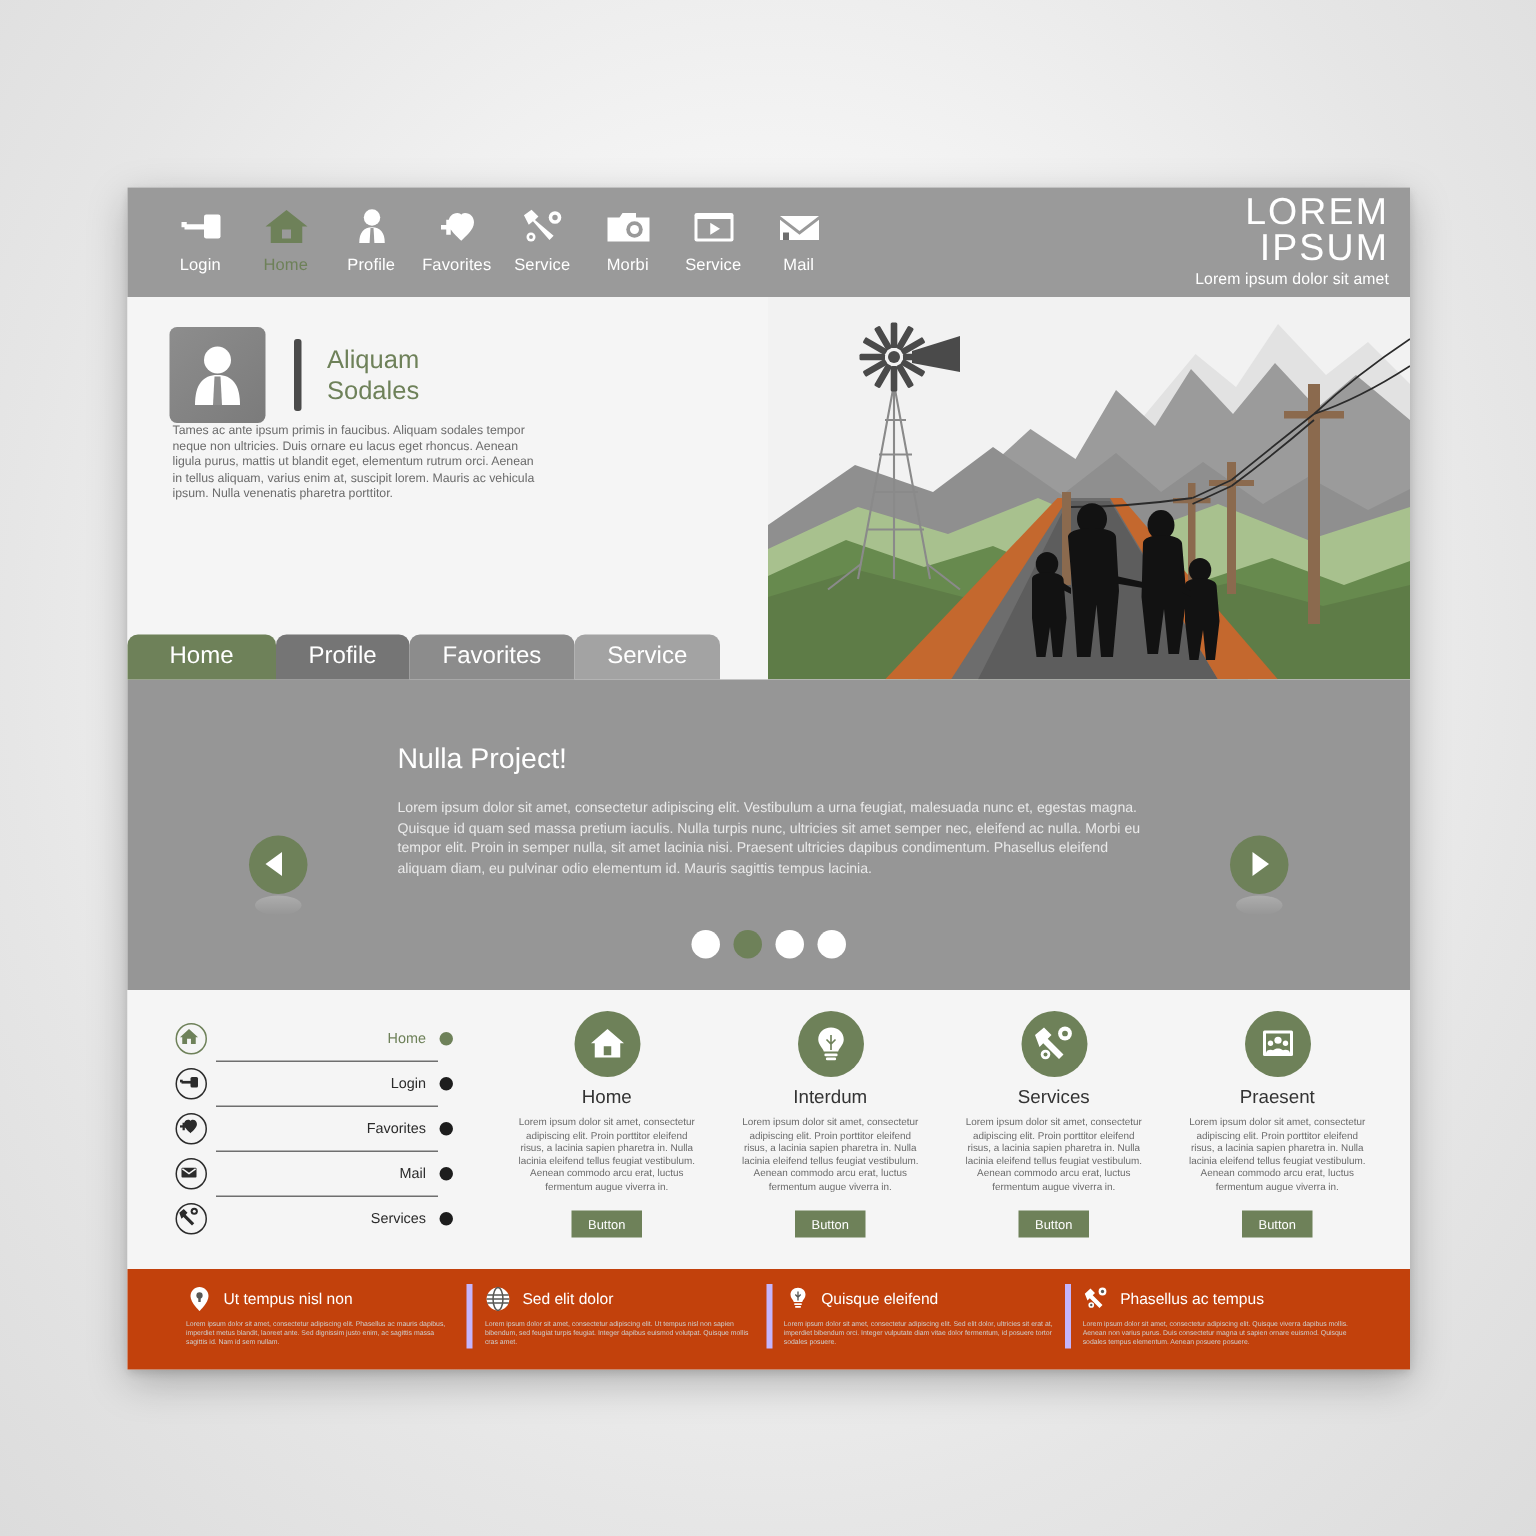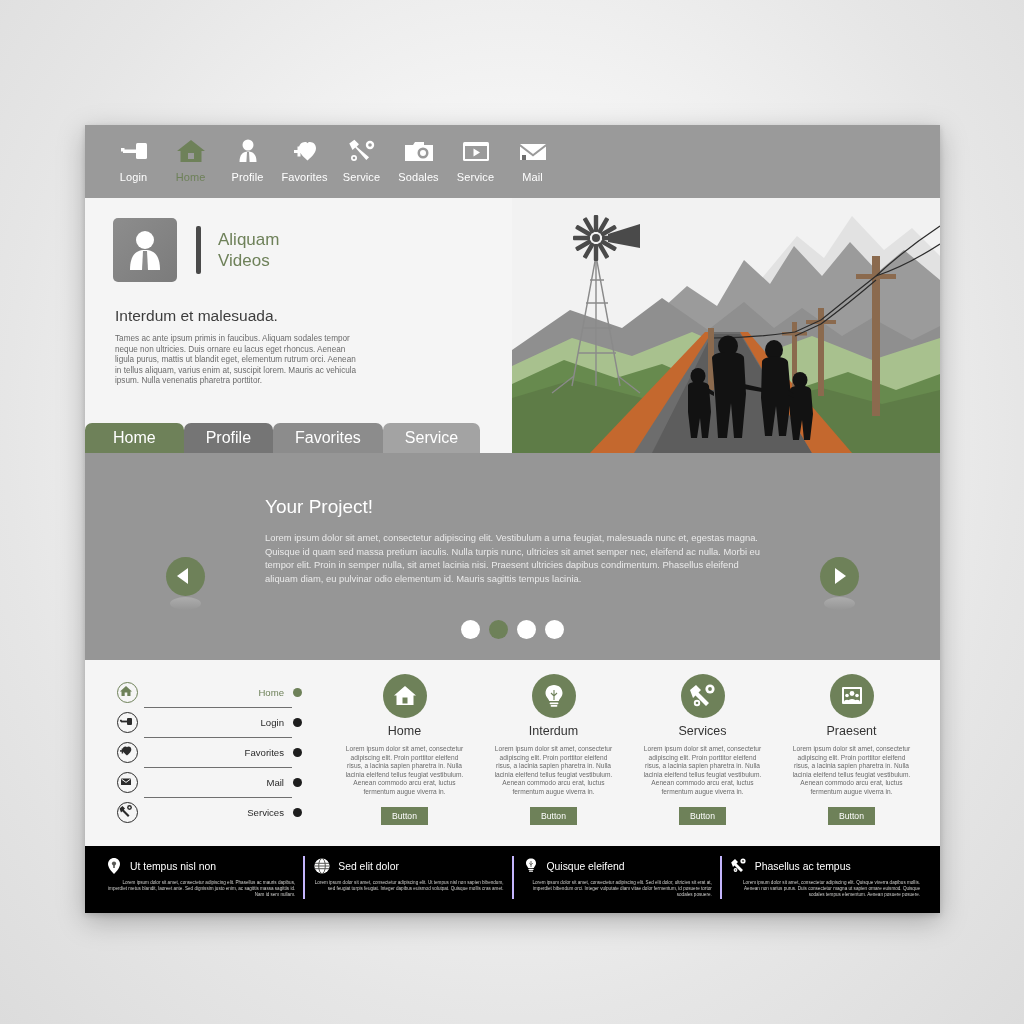--- a/index.html
+++ b/index.html
@@ -90,24 +90,24 @@
   .card{flex:1;text-align:center;padding:0 12px;}
   .c-ico{width:44px;height:44px;border-radius:50%;background:#6e8159;
     margin:0 auto;position:relative;}
   .c-ico svg{position:absolute;left:0;top:0;}
   .c-title{font-size:12.5px;color:#333;margin-top:6px;}
   .c-body{font-size:6.6px;line-height:8.6px;color:#6b6b6b;margin-top:7px;}
   .c-btn{display:inline-block;margin-top:10px;background:#6e8159;color:#fff;
     font-size:8.6px;padding:4px 11px;cursor:pointer;}
 
   
-  .footer{position:relative;height:67px;background:#000000;padding:10px 12px 0;box-sizing:border-box;text-align:right;}
+  .footer{position:relative;height:67px;background:#c2410c;padding:10px 31px 0;box-sizing:border-box;}
   .f-cols{display:flex;}
   .f-col{flex:1;padding:0 8px;position:relative;}
-  .f-col + .f-col{border-left:2px solid #c4b5fd;}
+  .f-col + .f-col{border-left:4px solid #c4b5fd;}
   .f-head{display:flex;align-items:center;gap:7px;height:20px;}
   .f-ico{width:18px;height:18px;position:relative;flex:none;}
   .f-title{font-size:10.4px;color:#fff;}
   .f-body{font-size:4.6px;line-height:6.2px;color:#cfcfcd;margin-top:4px;}
 </style>
 </head>
 <body>
 
 <div class="stage">
 <div class="page">
@@ -184,21 +184,21 @@
       <div class="nav-item">
         <div class="nav-ico">
           <svg width="32" height="26" viewBox="0 0 32 26">
                 <g fill="#fff">
             <path d="M2 7 L10 7 L12 4 L21 4 L21 7 L30 7 L30 23 L2 23 Z"></path>
           </g>
                 <circle cx="20" cy="15" r="5.5" fill="#9a9a9a"></circle>
                 <circle cx="20" cy="15" r="3" fill="#fff"></circle>
               </svg>
         </div>
-        <div class="nav-label">Sodales</div>
+        <div class="nav-label">Morbi</div>
       </div>
 
       <div class="nav-item">
         <div class="nav-ico">
           <svg width="32" height="26" viewBox="0 0 32 26">
                 <g fill="#fff">
             <rect x="3" y="4" width="26" height="19" rx="1.5"></rect>
           </g>
                 <rect x="5" y="8" width="22" height="13" fill="#9a9a9a"></rect>
           <path d="M13.5 10.5 L20 14.5 L13.5 18.5 Z" fill="#fff"></path>
@@ -220,42 +220,46 @@
                   <path d="M3 8.5 L3 22 L29 22 L29 8.5 L16 18.5 Z"></path>
           </g>
                 <rect x="5" y="17" width="4" height="5" fill="#6e6e6e"></rect>
               </svg>
         </div>
         <div class="nav-label">Mail</div>
       </div>
 
     </div>
 
+    <div class="brand">
+      <div class="brand-l1">LOREM</div>
+      <div class="brand-l2">IPSUM</div>
+      <div class="brand-sub">Lorem ipsum dolor sit amet</div>
+    </div>
   </div>
 
   <div class="band">
 
     <div class="intro">
       <div class="intro-top">
         <div class="avatar">
           <svg width="64" height="64" viewBox="0 0 64 64">
                 <g fill="#fff">
             <circle cx="32" cy="22" r="9"></circle>
             <path d="M32 32 C42 32 47 38.5 47 52 L17 52 C17 38.5 22 32 32 32 Z"></path>
           </g>
                 <path d="M30 33 L34 33 L35 52 L29 52 Z" fill="#8d8d8d"></path>
               </svg>
         </div>
         <div class="divider"></div>
         <div>
           <div class="aliquam">Aliquam</div>
-          <div class="aliquam">Videos</div>
-        </div>
-      </div>
-      <div class="intro-h">Interdum et malesuada.</div>
+          <div class="aliquam">Sodales</div>
+        </div>
+      </div>
       <div class="intro-p">Tames ac ante ipsum primis in faucibus. Aliquam sodales tempor neque non ultricies. Duis ornare eu lacus eget rhoncus. Aenean ligula purus, mattis ut blandit eget, elementum rutrum orci. Aenean in tellus aliquam, varius enim at, suscipit lorem. Mauris ac vehicula ipsum. Nulla venenatis pharetra porttitor.</div>
     </div>
 
     <div class="hero">
       <svg width="428" height="255" viewBox="0 0 428 255">
         <rect width="428" height="255" fill="#f2f2f2"></rect>
 
         <polygon points="250,80 285,38 312,60 340,18 372,52 400,30 428,58 428,120 230,120" fill="#e2e2e2"></polygon>
 
         <polygon points="140,120 175,88 205,108 232,62 258,86 282,48 310,78 338,44 366,74 392,52 428,82 428,150 140,160" fill="#9b9b9b"></polygon>
@@ -341,21 +345,21 @@
 
     <div class="tabs">
       <div class="tab t0">Home</div>
       <div class="tab t1">Profile</div>
       <div class="tab t2">Favorites</div>
       <div class="tab t3">Service</div>
     </div>
   </div>
 
   <div class="slider">
-    <div class="sl-title">Your Project!</div>
+    <div class="sl-title">Nulla Project!</div>
     <div class="sl-body">Lorem ipsum dolor sit amet, consectetur adipiscing elit. Vestibulum a urna feugiat, malesuada nunc et, egestas magna. Quisque id quam sed massa pretium iaculis. Nulla turpis nunc, ultricies sit amet semper nec, eleifend ac nulla. Morbi eu tempor elit. Proin in semper nulla, sit amet lacinia nisi. Praesent ultricies dapibus condimentum. Phasellus eleifend aliquam diam, eu pulvinar odio elementum id. Mauris sagittis tempus lacinia.</div>
 
     <div class="arrow left">
       <div class="tri"></div>
       <div class="refl"></div>
     </div>
     <div class="arrow right">
       <div class="tri"></div>
       <div class="refl"></div>
     </div>

